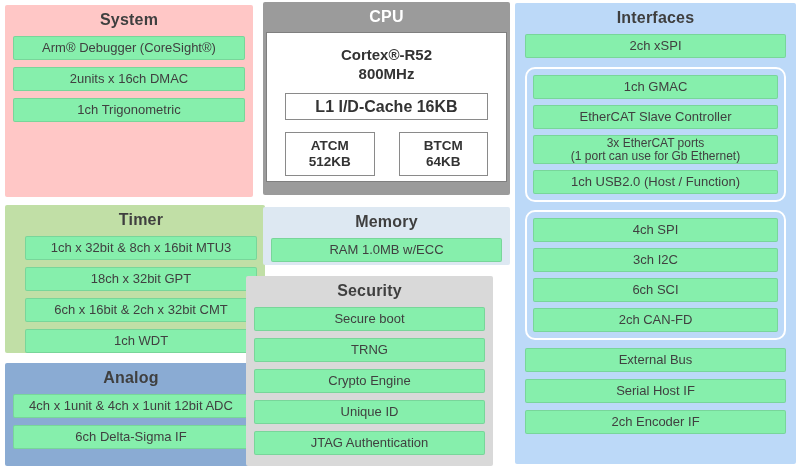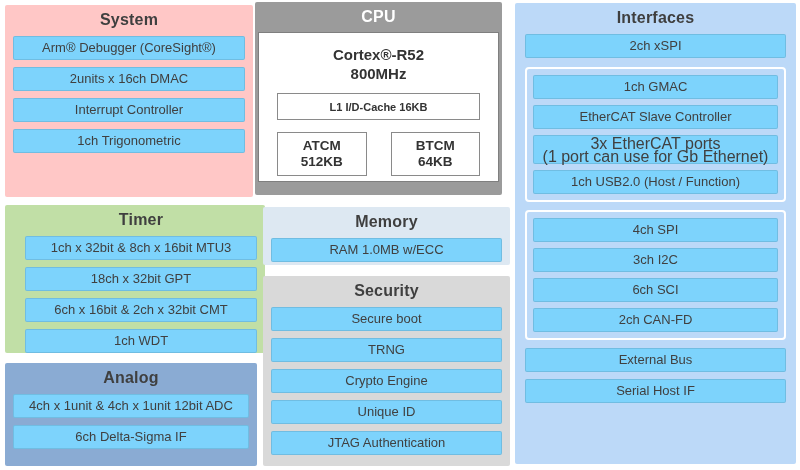--- a/index.html
+++ b/index.html
@@ -5,82 +5,81 @@
   * { margin:0; padding:0; box-sizing:border-box; }
   body { background:#ffffff; font-family:"Liberation Sans", sans-serif; }
   .canvas { position:relative; width:800px; height:470px; background:#ffffff; overflow:hidden; }
 
   .block { position:absolute; border-radius:2px; overflow:hidden; }
   .block-title {
     text-align:center; font-weight:bold; font-size:16px; color:#3f3f3f;
     padding-top:6px; margin-bottom:7px; letter-spacing:0.2px;
   }
   .item {
-    background:#7dd3fc; border:1px solid rgba(0,0,0,0.10); border-radius:2px;
+    background:#86efac; border:1px solid rgba(0,0,0,0.10); border-radius:2px;
     margin:0 8px 7px 8px; min-height:24px;
     display:flex; align-items:center; justify-content:center;
     font-size:13px; color:#404040; text-align:center;
     white-space:pre-line; line-height:14px;
   }
-  .item.two-line { min-height:29px; font-size:16px; line-height:13px; }
+  .item.two-line { min-height:29px; font-size:12px; line-height:13px; }
 
   
   .system    { left:5px;  top:5px;   width:248px; height:192px; }
   .timer     { left:5px;  top:205px; width:260px; height:148px;padding-left:12px; }
   .analog    { left:5px;  top:363px; width:252px; height:103px; }
 
   
-  .cpu       { left:255px; top:2px;   width:247px; height:193px; }
+  .cpu       { left:263px; top:2px;   width:247px; height:193px; }
   .memory    { left:263px; top:207px; width:247px; height:58px;  }
-  .security  { left:263px; top:276px; width:247px; height:190px; }
+  .security  { left:246px; top:276px; width:247px; height:190px; }
 
   
   .interfaces{ left:515px; top:3px;  width:281px; height:461px; }
   .interfaces .item { margin:0 10px 7px 10px; }
   .subgroup {
-    border:2px solid #ffffff; border-radius:4px;
+    border:2px solid #ffffff; border-radius:10px;
     margin:0 10px 8px 10px; padding:6px 6px 0 6px;
   }
   .subgroup .item { margin:0 0 6px 0; }
   .interfaces .item.standalone-top { margin-bottom:9px; }
 
   
   .cpu .block-title { color:#ffffff; margin-bottom:6px; }
   .cpu-panel {
     background:#ffffff; border:1px solid #7f7f7f;
     margin:0 3px; height:150px; padding:8px 14px 10px 14px;
     display:flex; flex-direction:column;
   }
   .cpu-core {
     text-align:center; font-weight:bold; font-size:15px; color:#333333;
     white-space:pre-line; line-height:19px; margin:4px 0 10px 0;
   }
   .cpu-cache {
     border:1px solid #8a8a8a; min-height:27px;
     display:flex; align-items:center; justify-content:center;
-    font-weight:bold; font-size:11px; color:#333333; margin:0 4px 12px 4px;
+    font-weight:bold; font-size:16px; color:#333333; margin:0 4px 12px 4px;
   }
   .cpu-tcm-row { display:flex; gap:24px; justify-content:center; margin:0 4px;align-items:flex-end; }
   .cpu-tcm {
     border:1px solid #8a8a8a; flex:1; min-height:44px;
     display:flex; align-items:center; justify-content:center;
     font-weight:bold; font-size:13.5px; color:#333333;
     white-space:pre-line; text-align:center; line-height:16px;
   }
 </style>
 </head>
 <body>
 
 <div class="canvas">
 
   <div class="block system" style="background:#ffc7c6">
     <div class="block-title">System</div>
     <div class="item">Arm® Debugger (CoreSight®)</div>
     <div class="item">2units x 16ch DMAC</div>
-    <div class="item">Interrupt Controller</div>
     <div class="item">1ch Trigonometric</div>
   </div>
 
   <div class="block timer" style="background:#c1dfa6">
     <div class="block-title">Timer</div>
     <div class="item">1ch x 32bit &amp; 8ch x 16bit MTU3</div>
     <div class="item">18ch x 32bit GPT</div>
     <div class="item">6ch x 16bit &amp; 2ch x 32bit CMT</div>
     <div class="item">1ch WDT</div>
   </div>
@@ -134,15 +133,16 @@
 
     <div class="subgroup">
       <div class="item">4ch SPI</div>
       <div class="item">3ch I2C</div>
       <div class="item">6ch SCI</div>
       <div class="item">2ch CAN-FD</div>
     </div>
 
     <div class="item">External Bus</div>
     <div class="item">Serial Host IF</div>
+    <div class="item">2ch Encoder IF</div>
   </div>
 
 </div>
 
 </body></html>

